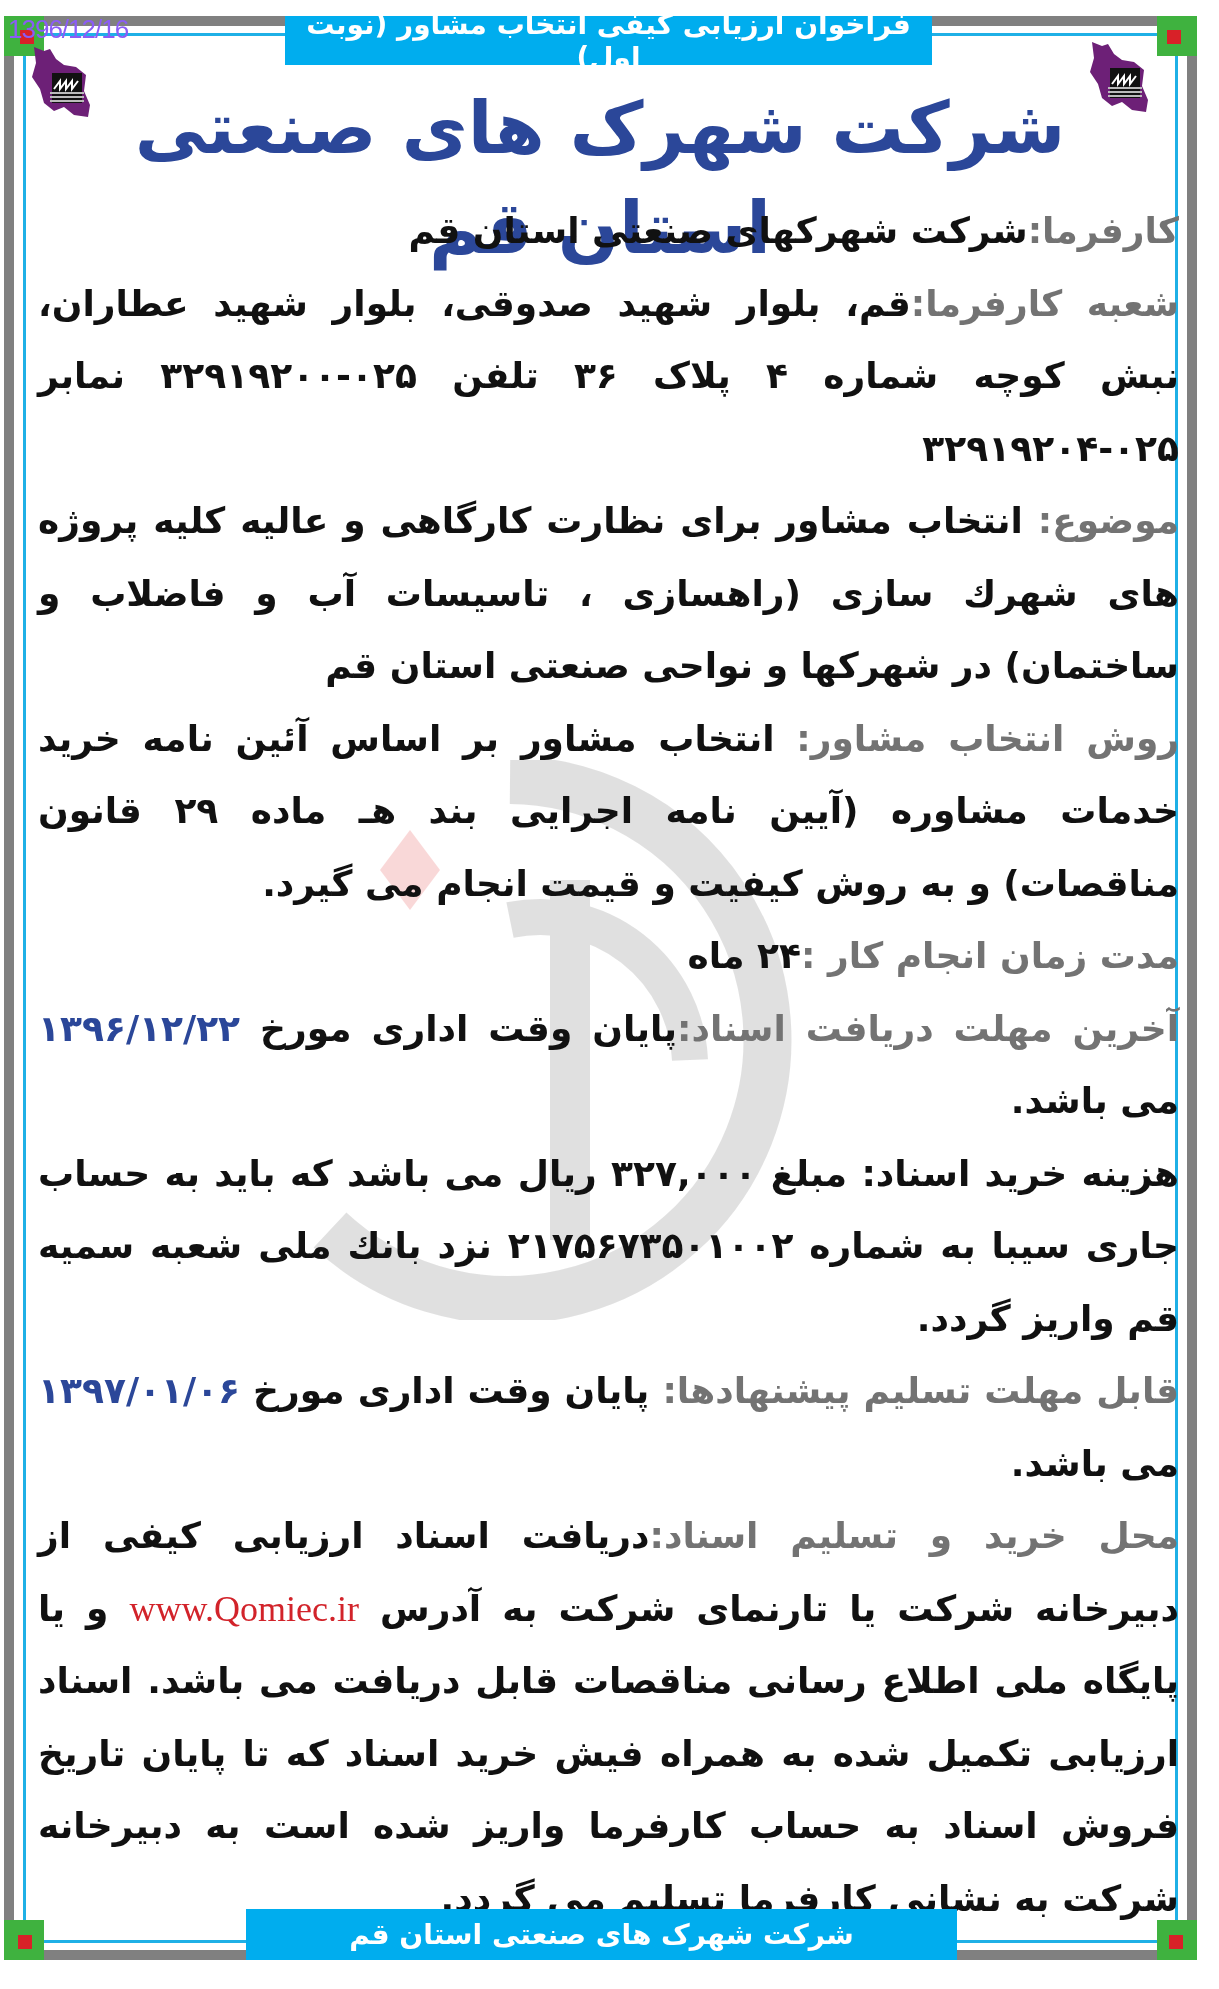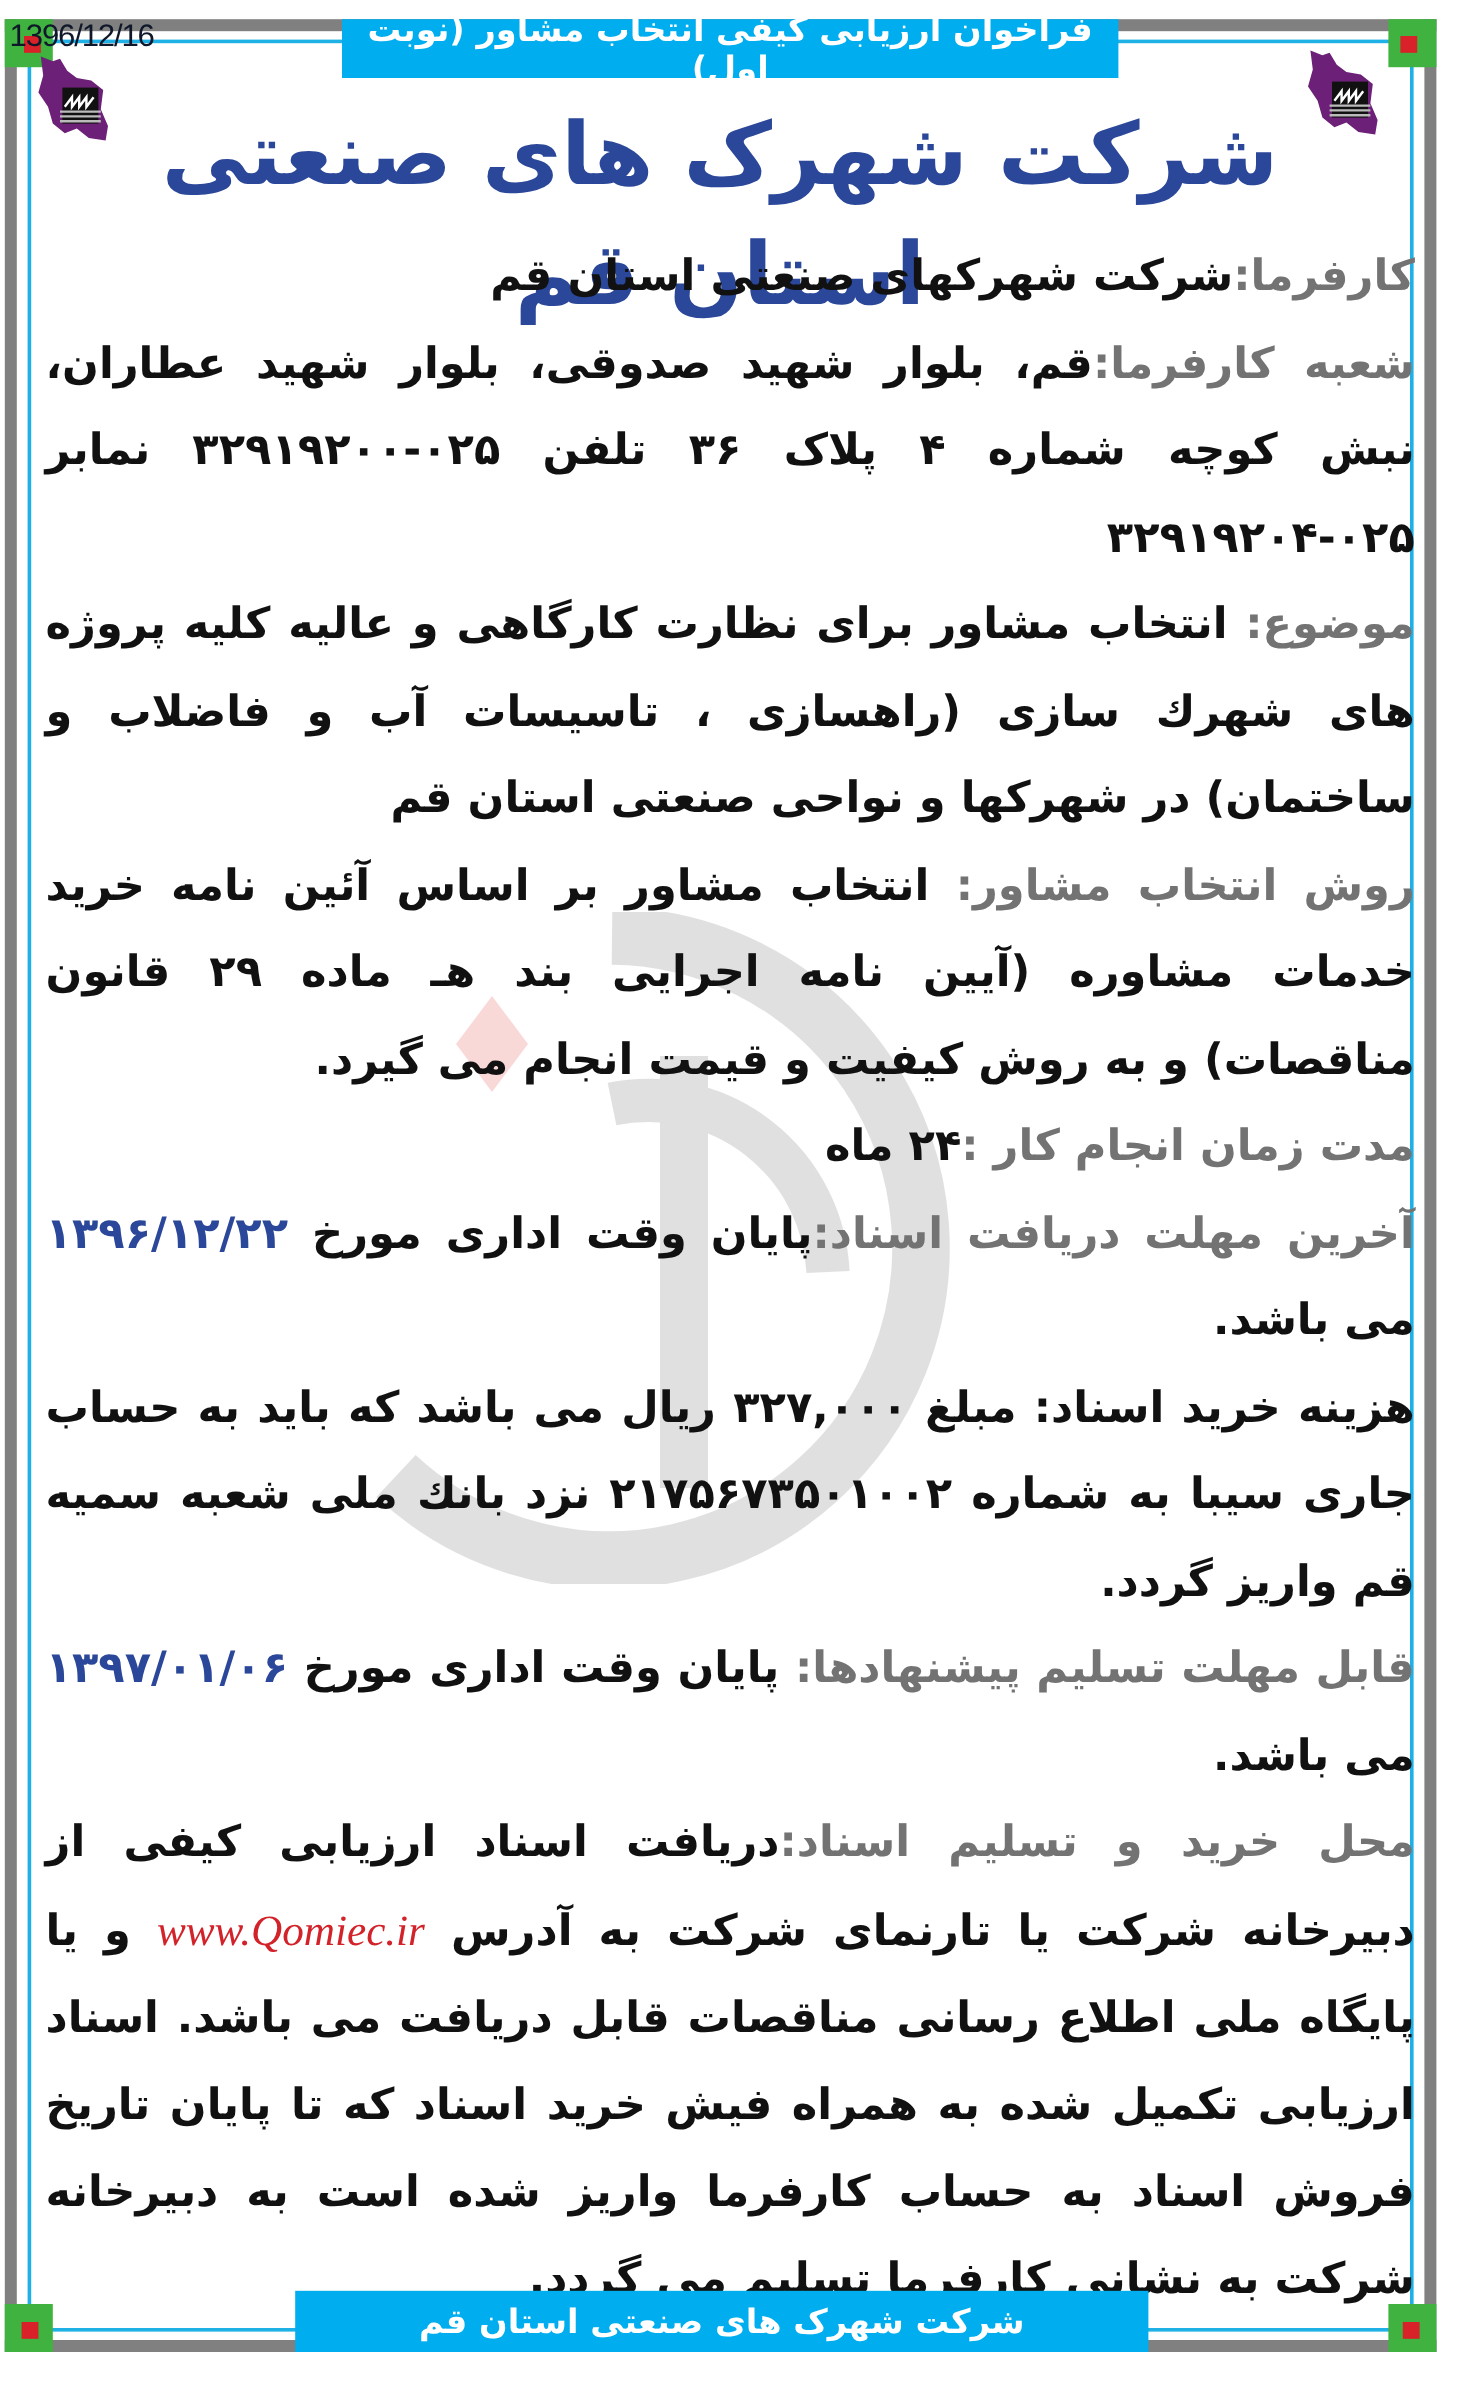--- a/index.html
+++ b/index.html
@@ -1,32 +1,32 @@
 <!DOCTYPE html>
 <html><head>
 <meta charset="utf-8">
 <style>
   html,body{margin:0;padding:0;background:#fff;}
   body{width:1219px;height:1989px;position:relative;overflow:hidden;font-family:"DejaVu Sans","Liberation Sans",sans-serif;}
   .frame-gray{position:absolute;background:#808080;}
   .frame-blue{position:absolute;background:#1fb0e6;}
   .corner{position:absolute;width:40px;height:40px;background:#3fb23f;}
   .corner .dot{position:absolute;width:14px;height:14px;background:#d82128;}
-  .date-stamp{position:absolute;left:8px;top:14px;color:#0f172a;font-family:"Liberation Sans",sans-serif;font-size:26px;letter-spacing:-1px;z-index:5;}
+  .date-stamp{position:absolute;left:8px;top:14px;color:#8b5cf6;font-family:"Liberation Sans",sans-serif;font-size:26px;letter-spacing:-1px;z-index:5;}
   .banner{position:absolute;background:#00adee;color:#fff;font-weight:bold;text-align:center;direction:rtl;display:flex;align-items:center;justify-content:center;}
   .banner-top{left:285px;top:16px;width:647px;height:49px;font-size:28px;}
   .banner-bottom{left:246px;top:1909px;width:711px;height:51px;font-size:28px;}
   .logo{position:absolute;width:62px;height:80px;}
   .main-title{position:absolute;left:120px;top:78px;width:960px;height:100px;color:#2b4799;font-size:72px;font-weight:bold;text-align:center;direction:rtl;line-height:100px;letter-spacing:-1px;}
   .watermark{position:absolute;left:210px;top:760px;width:600px;height:560px;opacity:0.22;pointer-events:none;}
   .content{position:absolute;left:38px;right:40px;top:195px;direction:rtl;text-align:justify;color:#111;font-weight:bold;font-size:36px;line-height:72.5px;}
   .para{margin:0;}
   .lbl{color:#737373;}
   .blue{color:#2b4799;}
-  .url{color:#d2232a;font-family:"Liberation Serif",serif;font-weight:normal;direction:ltr;unicode-bidi:embed;font-style:italic;}
+  .url{color:#d2232a;font-family:"Liberation Serif",serif;font-weight:normal;direction:ltr;unicode-bidi:embed;}
 </style>
 </head>
 <body>
 
 <div class="frame-gray" style="left:4px;top:16px;width:1193px;height:10px;"></div>
 <div class="frame-gray" style="left:4px;top:1950px;width:1193px;height:10px;"></div>
 <div class="frame-gray" style="left:4px;top:16px;width:10px;height:1944px;"></div>
 <div class="frame-gray" style="left:1187px;top:16px;width:10px;height:1944px;"></div>
 <div class="frame-blue" style="left:23px;top:33px;width:1155px;height:3px;"></div>
 <div class="frame-blue" style="left:23px;top:1940px;width:1155px;height:3px;"></div>

